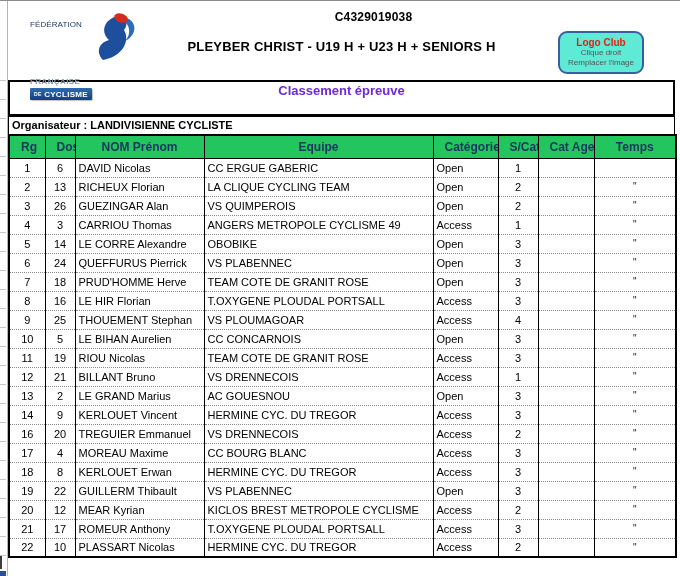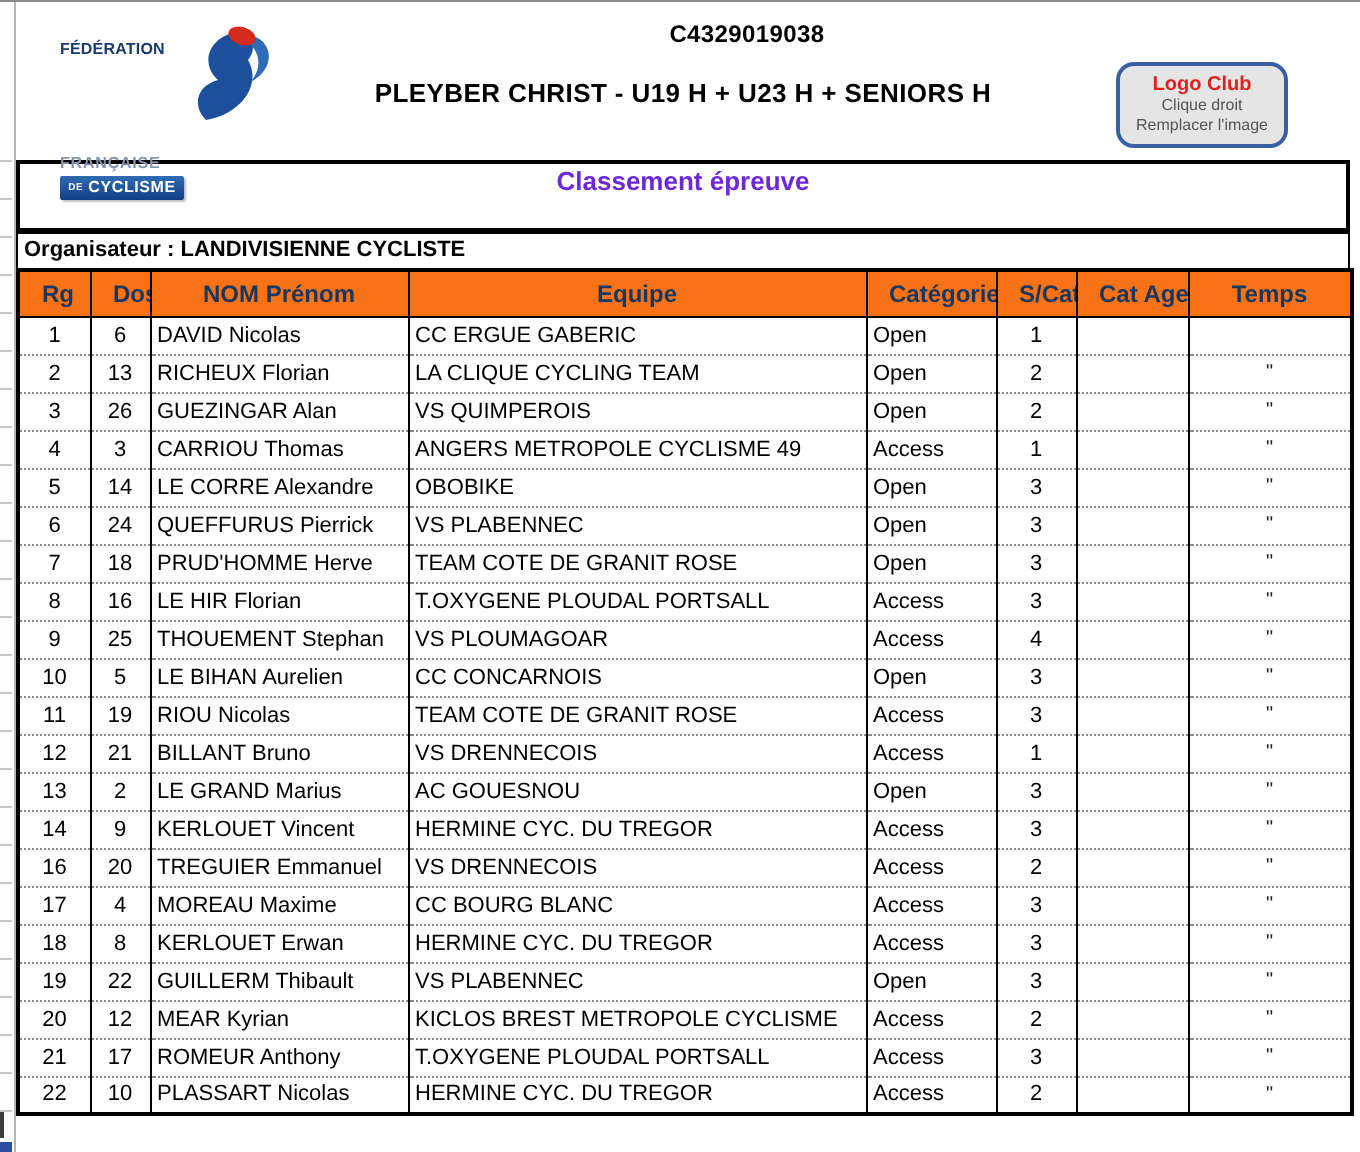--- a/index.html
+++ b/index.html
@@ -18,43 +18,43 @@
 
   
   .top-header { position:relative; height:79px; }
   .title-block { position:absolute; left:0; right:0; top:9px; text-align:center; color:#000; }
   .title-code { font-size:12px; font-weight:bold; letter-spacing:0.2px; transform:translateX(32px); }
   .title-main { font-size:13px; font-weight:bold; margin-top:15px; letter-spacing:0.2px; }
 
   
   .ffc-logo { position:absolute; left:22px; top:9px; width:110px; height:56px; }
   .ffc-text { position:absolute; left:0; top:10px; width:62px; }
-  .ffc-l1 { font-size:8px; font-weight:bold; color:#1a3a6b; letter-spacing:0.1px; line-height:9px;}
+  .ffc-l1 { font-size:8px; font-weight:normal; color:#1a3a6b; letter-spacing:0.1px; line-height:9px;}
   .ffc-l2 { font-size:8px; font-weight:bold; color:#8495ab; letter-spacing:0.4px; line-height:9px;margin-top:48px;}
   .ffc-band { margin-top:2px; width:62px; height:12px; background:linear-gradient(180deg,#2f6cb3,#123f86);
     color:#fff; font-size:8px; font-weight:bold; text-align:center; line-height:12px; letter-spacing:0.3px;
     border-radius:1px; box-shadow:1px 1px 1px rgba(0,0,0,0.25); }
   .ffc-band .de { font-size:5px; vertical-align:1px; }
   .ffc-swoosh { position:absolute; left:58px; top:0; }
 
   
   .logo-club { position:absolute; right:31px; top:30px; width:86px; height:43px;
-    border:2px solid #3a5fa0; border-radius:9px; background:#e5e5e5; text-align:center; padding-top:4px; }
+    border:2px solid #3a5fa0; border-radius:9px; background:#5eead4; text-align:center; padding-top:4px; }
   .lc-title { font-size:10px; font-weight:bold; color:#e02020; line-height:11px; }
   .lc-line  { font-size:8px; color:#555; line-height:10px; }
 
   
   .classement-box { height:36px; border:2px solid #000; text-align:center;
     font-size:13px; font-weight:bold; line-height:18px; color:#6d28d9; }
   .organizer { margin-top:0; height:18px; border:1px solid #000; border-bottom:none;
     font-size:11px; font-weight:bold; line-height:17px; padding-left:3px; color:#000; }
 
   
   table { width:667px; border-collapse:collapse; table-layout:fixed; border:2px solid #000; }
-  th { background:#f97316; color:#17375e; font-size:12px; font-weight:bold;
+  th { background:#22c55e; color:#17375e; font-size:12px; font-weight:bold;
     border:1px solid #000; height:23px; padding:0 11px; overflow:hidden; white-space:nowrap; }
   td { font-size:11px; color:#000; height:19px; padding:0 2px;
     border-left:1px solid #000; border-right:1px solid #000; border-bottom:1px dotted #8a8a8a;
     text-align:center; overflow:hidden; white-space:nowrap; }
   td.al { text-align:left; padding-left:3px; }
   td.temps { font-size:10px; color:#222; }
   tbody tr:last-child td { border-bottom:none; }
 </style>
 </head>
 <body>

